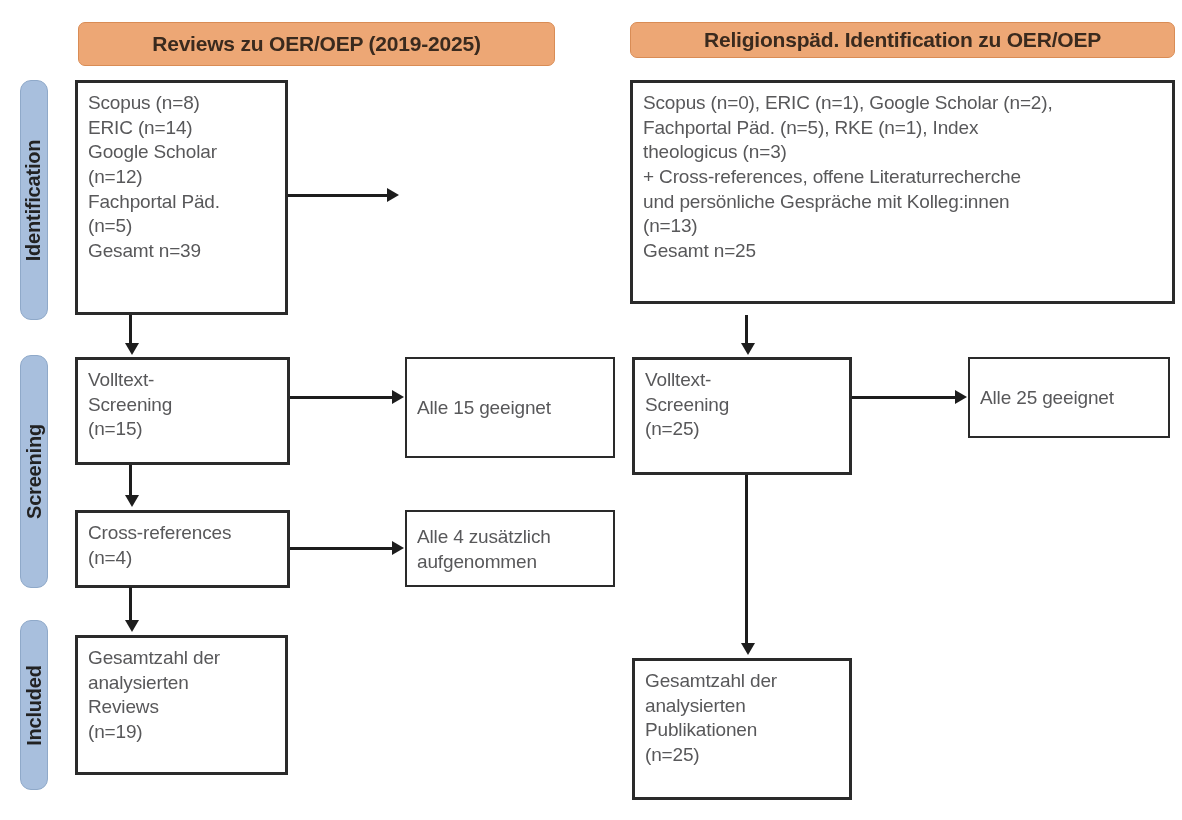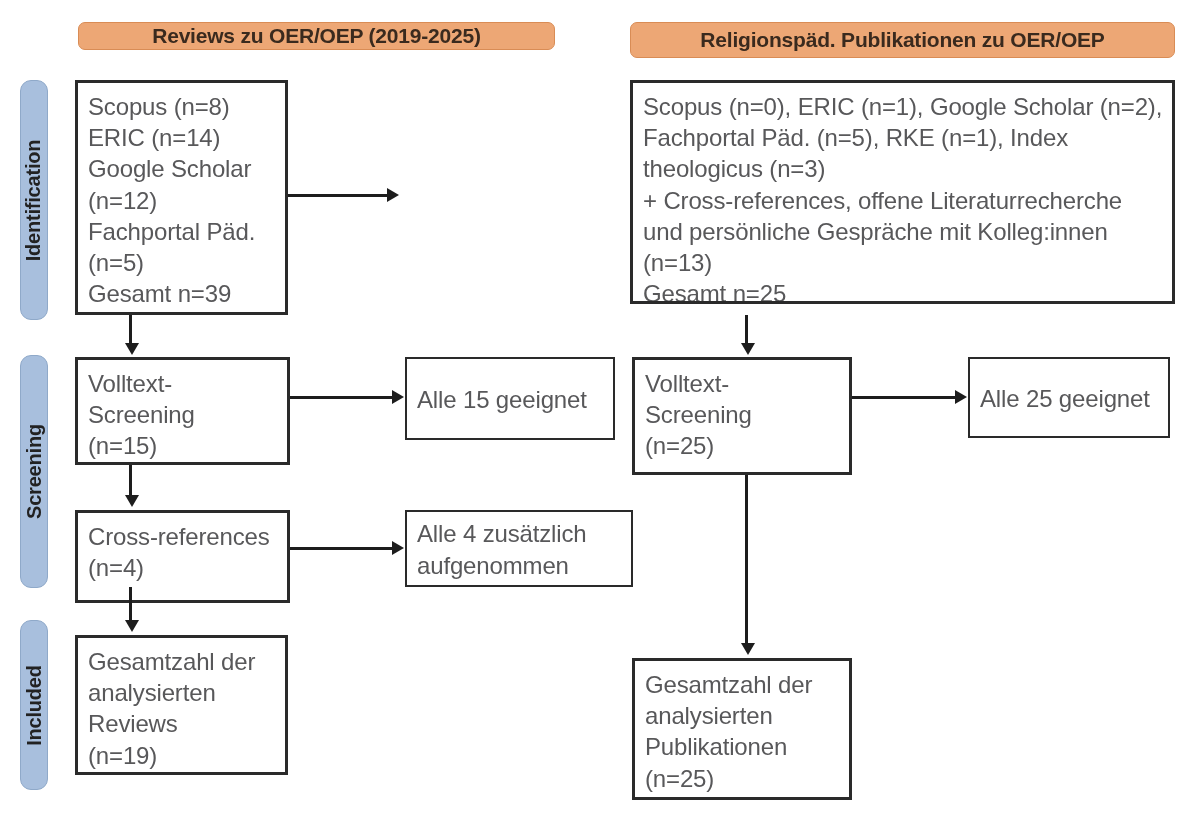--- a/index.html
+++ b/index.html
@@ -56,21 +56,21 @@
     letter-spacing: -0.2px;
   }
 
   
   .box {
     position: absolute;
     background: #ffffff;
     border: 3px solid #2a2a2a;
     box-sizing: border-box;
     padding: 8px 9px 6px 10px;
-    font-size: 24px;
+    font-size: 19px;
     line-height: 1.30;
     color: #58585a;
     white-space: pre-line;
     overflow: hidden;
     letter-spacing: -0.15px;
   }
   .box.thin {
     border-width: 2px;
   }
   .box.mid {
@@ -99,23 +99,23 @@
     border-left: 7px solid transparent;
     border-right: 7px solid transparent;
     border-top: 12px solid #1d1d1d;
   }
 </style>
 </head>
 <body>
 
 <div id="canvas">
 
-  <div class="col-header" style="left:78px; top:22px; width:477px; height:28px;">Reviews zu OER/OEP (2019-2025)</div>
+  <div class="col-header" style="left:78px; top:22px; width:477px; height:44px;">Reviews zu OER/OEP (2019-2025)</div>
 
-  <div class="col-header" style="left:630px; top:22px; width:545px; height:36px;">Religionspäd. Publikationen zu OER/OEP</div>
+  <div class="col-header" style="left:630px; top:22px; width:545px; height:36px;">Religionspäd. Identification zu OER/OEP</div>
 
   <div class="stage-label" style="left:20px; top:80px; width:28px; height:240px;">
     <span>Identification</span>
   </div>
 
   <div class="stage-label" style="left:20px; top:355px; width:28px; height:233px;">
     <span>Screening</span>
   </div>
 
   <div class="stage-label" style="left:20px; top:620px; width:28px; height:170px;">
@@ -134,32 +134,32 @@
   <div class="line-h" style="left:288px; top:194px; width:100px;"></div>
   <div class="arrow-r" style="left:387px; top:188px;"></div>
 
   <div class="line-v" style="left:129px; top:315px; height:30px;"></div>
   <div class="arrow-d" style="left:125px; top:343px;"></div>
 
   <div class="box" style="left:75px; top:357px; width:215px; height:108px;">Volltext-
 Screening
 (n=15)</div>
 
-  <div class="box mid thin" style="left:405px; top:357px; width:210px; height:83px;">Alle 15 geeignet</div>
+  <div class="box mid thin" style="left:405px; top:357px; width:210px; height:101px;">Alle 15 geeignet</div>
 
   <div class="line-h" style="left:290px; top:396px; width:103px;"></div>
   <div class="arrow-r" style="left:392px; top:390px;"></div>
 
   <div class="line-v" style="left:129px; top:465px; height:32px;"></div>
   <div class="arrow-d" style="left:125px; top:495px;"></div>
 
-  <div class="box" style="left:75px; top:510px; width:215px; height:93px;">Cross-references
+  <div class="box" style="left:75px; top:510px; width:215px; height:78px;">Cross-references
 (n=4)</div>
 
-  <div class="box mid thin" style="left:405px; top:510px; width:228px; height:77px;">Alle 4 zusätzlich
+  <div class="box mid thin" style="left:405px; top:510px; width:210px; height:77px;">Alle 4 zusätzlich
 aufgenommen</div>
 
   <div class="line-h" style="left:290px; top:547px; width:103px;"></div>
   <div class="arrow-r" style="left:392px; top:541px;"></div>
 
   <div class="line-v" style="left:129px; top:587px; height:35px;"></div>
   <div class="arrow-d" style="left:125px; top:620px;"></div>
 
   <div class="box" style="left:75px; top:635px; width:213px; height:140px;">Gesamtzahl der
 analysierten

